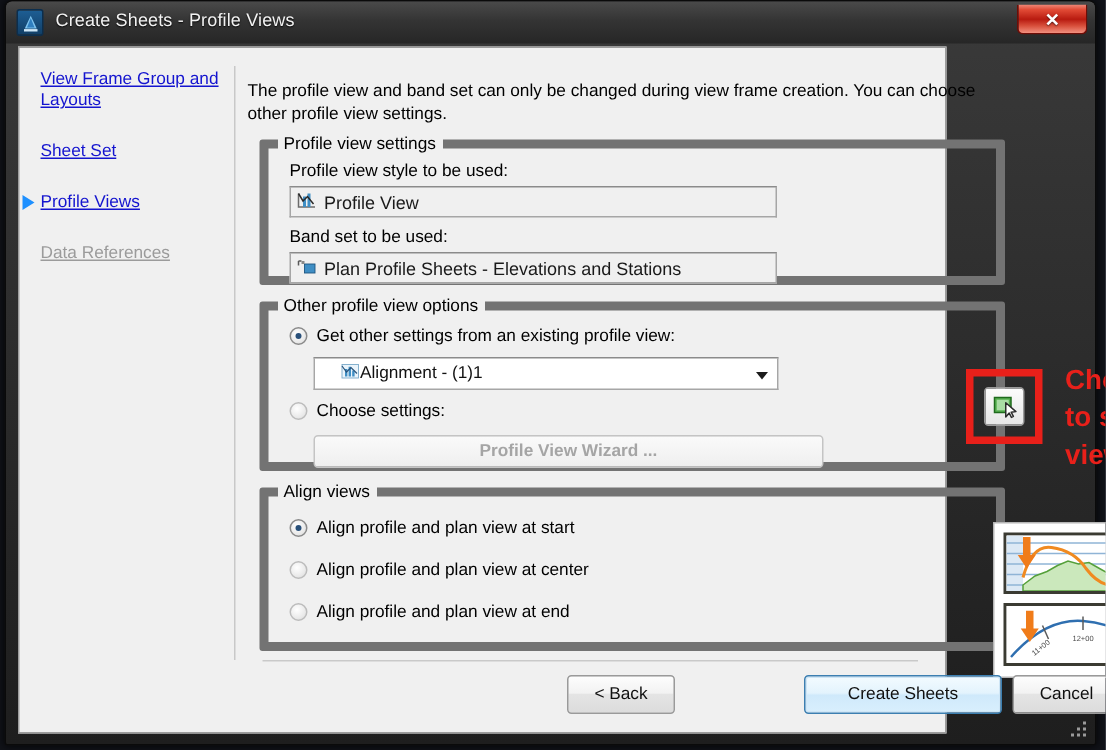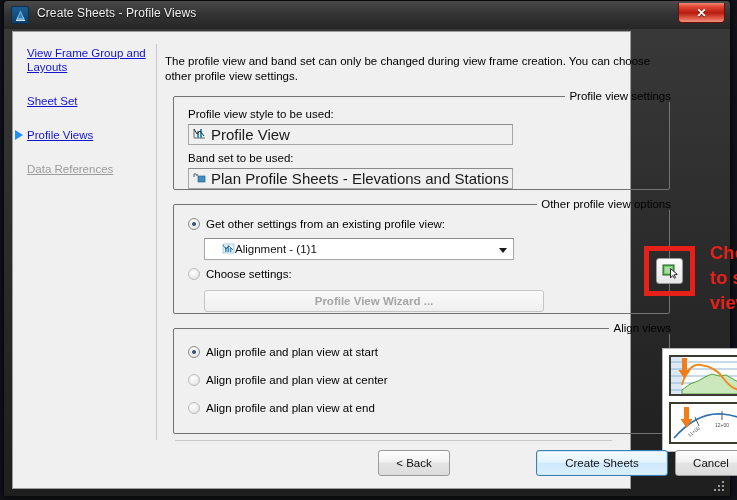--- a/index.html
+++ b/index.html
@@ -114,25 +114,24 @@
   #intro {
     margin-top: 22px;
     font-size: 11.5px;
     color: #000;
     line-height: 15px;
     width: 505px;
   }
 
   fieldset.grp {
     position: absolute;
-    border: 1px solid #737373;
+    border: 6px solid #737373;
     border-radius: 2px;
     margin: 0; padding: 0;
     background: transparent;
-    text-align: right;
   }
   fieldset.grp > legend {
     font-size: 11.5px;
     color: #000;
     padding: 0 4px;
     margin-left: 6px;
   }
 
   #grp-settings { left: 8px; top: 58px; width: 497px; height: 100px; }
   #grp-other    { left: 8px; top: 166px; width: 497px; height: 116px; }
@@ -140,21 +139,21 @@
 
   .fieldlabel { font-size: 11.5px; color: #000; }
 
   .readonly-box {
     background: #f0f0f0;
     border: 1px solid #a6a6a6;
     border-top-color: #8b8b8b;
     height: 21px;
     display: flex; align-items: center;
     padding-left: 4px;
-    font-size: 15px;
+    font-size: 12px;
     color: #1a1a1a;
   }
   .readonly-box .mini-icon { margin-right: 5px; flex: 0 0 auto; }
 
   .radio-row {
     display: flex; align-items: center;
     font-size: 11.5px; color: #000;
     cursor: pointer;
   }
   .radio {

